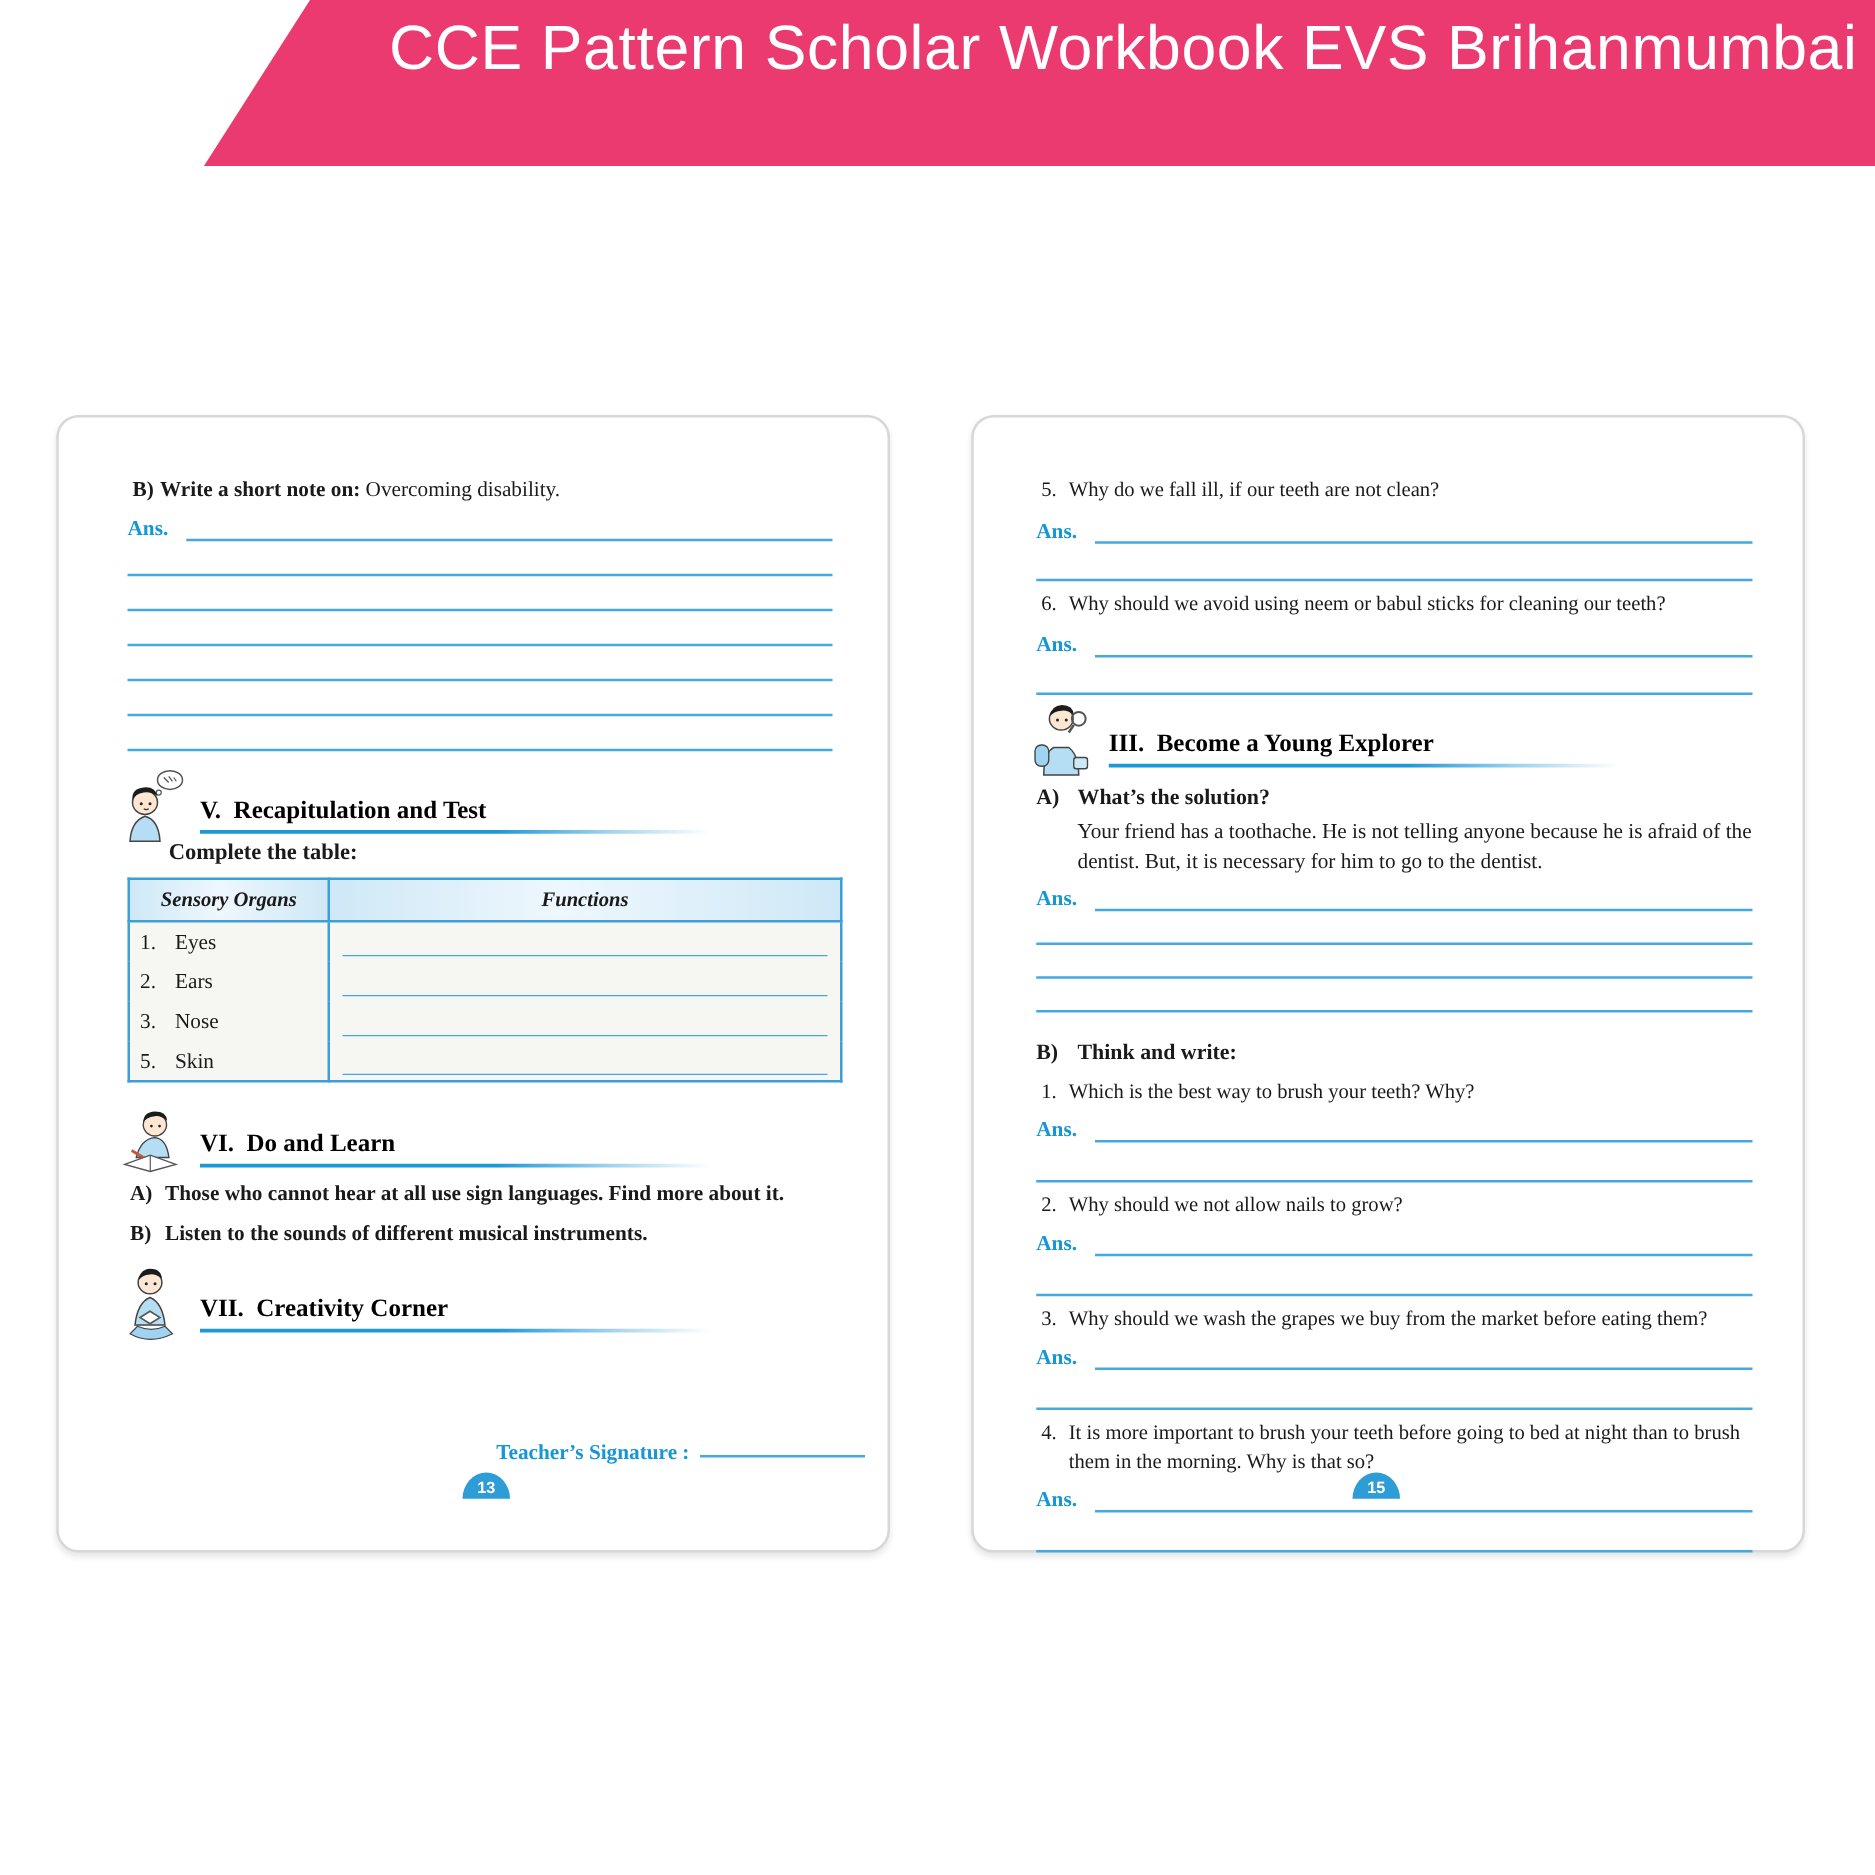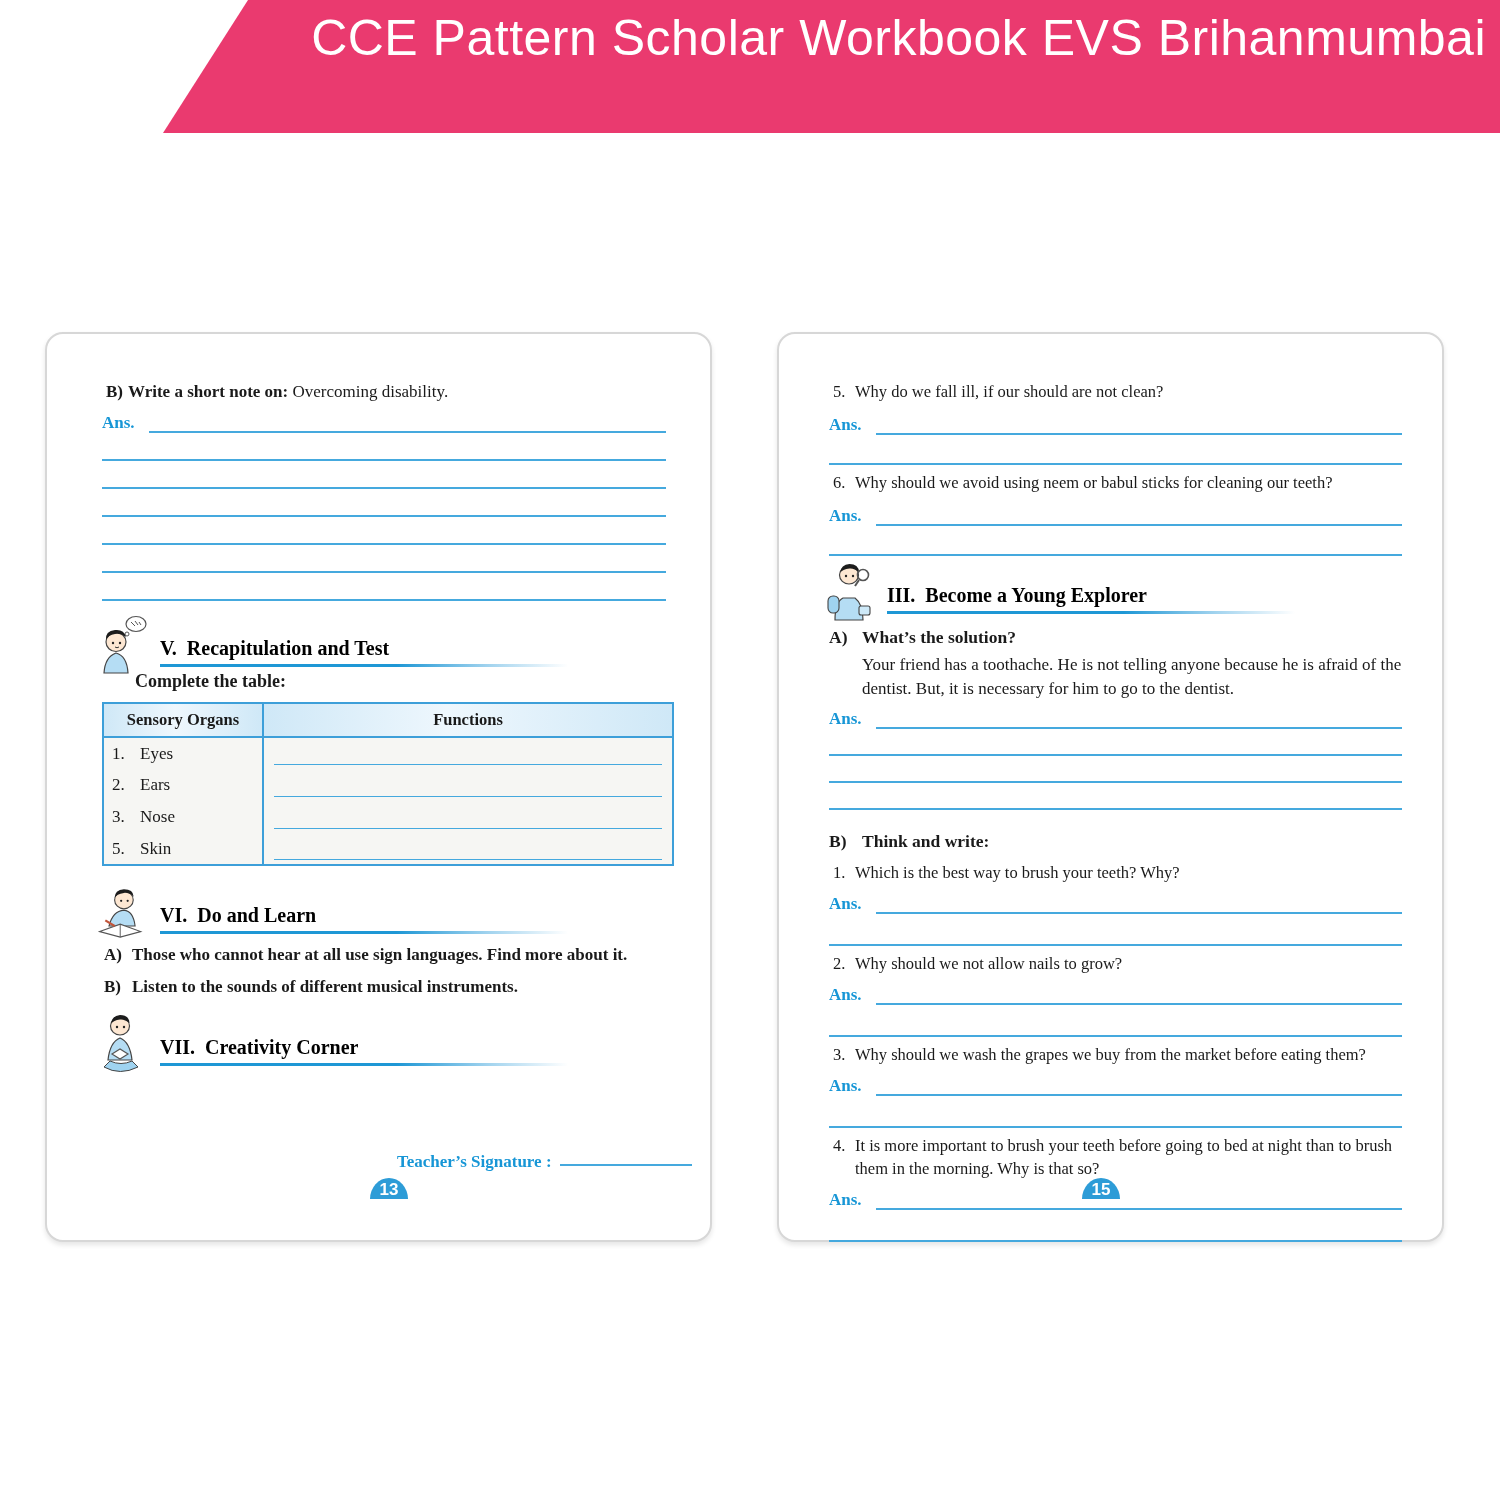--- a/index.html
+++ b/index.html
@@ -53,20 +53,21 @@
 
   .sub-bold { font-weight:bold; font-size:18px; margin-top:4px; margin-left:33px; }
 
   
   .sense-table {
     width:572px; margin-top:10px; border-collapse:collapse; background:#f6f6f3;
   }
   .sense-table th {
     border:2.5px solid #3D9FD9; height:34px; font-size:16.5px; font-weight:bold;
     background:linear-gradient(90deg,#cfe8f7 0%, #eef7fd 45%, #cfe8f7 100%);
+    font-style:italic;
   }
   .sense-table td { border-left:2.5px solid #3D9FD9; border-right:2.5px solid #3D9FD9; height:32px; font-size:17px; vertical-align:middle; }
   .sense-table tr:last-child td { border-bottom:2.5px solid #3D9FD9; }
   .col-organ { width:160px; }
   .organ-cell { padding-left:8px; }
   .organ-num { display:inline-block; width:28px; }
   .fn-cell { position:relative; }
   .fn-line { position:absolute; left:10px; right:10px; bottom:4px; border-bottom:1.8px solid #45A9DE; }
 
   .learn-item { display:flex; font-weight:bold; font-size:17px; line-height:23px; margin-top:9px; }
@@ -74,21 +75,21 @@
 
   .compose-text { font-weight:bold; font-size:17px; line-height:24px; margin:10px 0 0 33px; width:530px; }
 
   
   .teacher-row { position:absolute; left:350px; top:818px; display:flex; align-items:flex-start; }
   .teacher-label { font-weight:bold; color:#1796D6; font-size:17px; }
   .teacher-line { width:132px; border-bottom:2.5px solid #45A9DE; height:14px; margin-left:8px; }
   .page-badge {
     position:absolute; top:844px; width:38px; height:21px; background:#2D9CD7;
     border-radius:50% 50% 0 0 / 100% 100% 0 0; color:#fff; text-align:center;
-    font-family:"Liberation Sans", sans-serif; font-weight:bold; font-size:17px; line-height:23px;
+    font-family:"Liberation Sans", sans-serif; font-weight:bold; font-size:13px; line-height:23px;
   }
   .badge-left { left:323px; }
   .badge-right { left:303px; }
 
   
   .para { font-size:17px; line-height:24px; margin:4px 0 0 33px; width:545px; }
   .a-row { display:flex; font-weight:bold; font-size:17.5px; line-height:23px; margin-top:12px; }
   .a-label { width:33px; flex:0 0 33px; }
   .gap6 { margin-top:6px; } .gap8 { margin-top:8px; } .gap12 { margin-top:12px; } .gap20 { margin-top:20px; }
   .bl30 { height:30px; } .bl27 { height:27px; } .bl32 { height:32px; }
@@ -217,21 +218,21 @@
       <span class="teacher-line"></span>
     </div>
 
     <div class="page-badge badge-left">13</div>
   </section>
 
   <section class="page page-right">
 
     <div class="q-row" style="font-size:16.5px;">
       <span class="q-num">5.</span>
-      <span class="q-text">Why do we fall ill, if our should are not clean?</span>
+      <span class="q-text">Why do we fall ill, if our teeth are not clean?</span>
     </div>
     <div class="ans-row gap12">
       <span class="ans-label">Ans.</span>
       <span class="ans-line"></span>
     </div>
     <div class="blank-line bl30"></div>
 
     <div class="q-row gap6" style="font-size:16.5px;">
       <span class="q-num">6.</span>
       <span class="q-text">Why should we avoid using neem or babul sticks for cleaning our teeth?</span>

